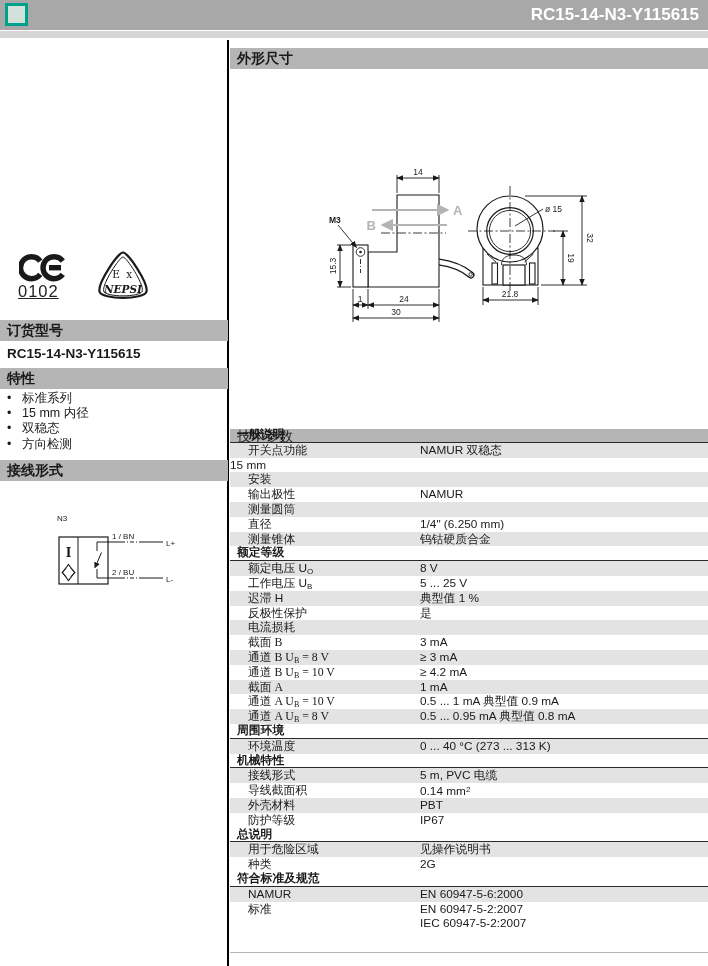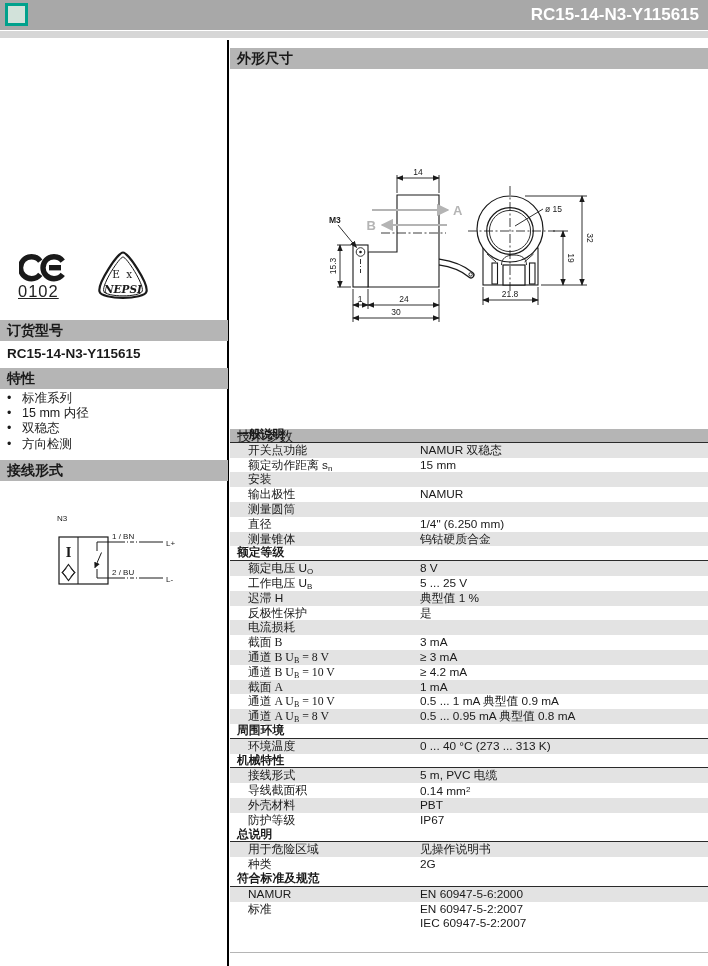--- a/index.html
+++ b/index.html
@@ -233,21 +233,20 @@
 <div class="abs secbar-sm" style="left:230px;top:429px;width:478px;">
   <span>技术参数</span>
 </div>
 <div class="abs" id="spec-table">
     <div class="tsection">一般说明</div>
     <div class="trow shaded">
       <div class="tlabel">开关点功能</div>
       <div class="tvalue">NAMUR  双稳态</div>
     </div>
     <div class="trow">
-      <div class="tlabel">额定动作距离  s<sub>n</sub></div>
       <div class="tvalue">15 mm</div>
     </div>
     <div class="trow shaded">
       <div class="tlabel">安装</div>
       <div class="tvalue"></div>
     </div>
     <div class="trow">
       <div class="tlabel">输出极性</div>
       <div class="tvalue">NAMUR</div>
     </div>

